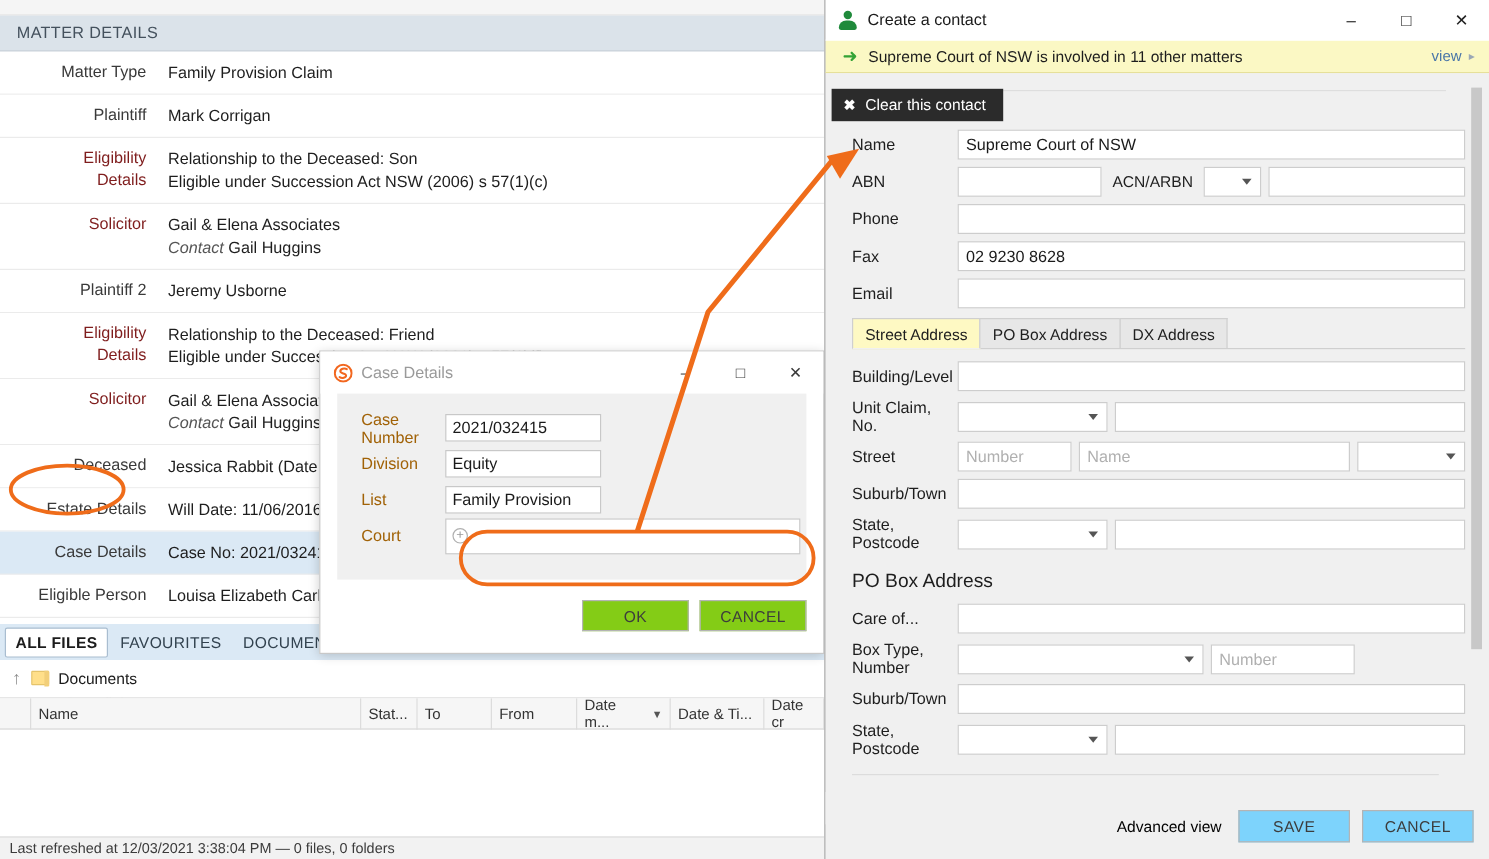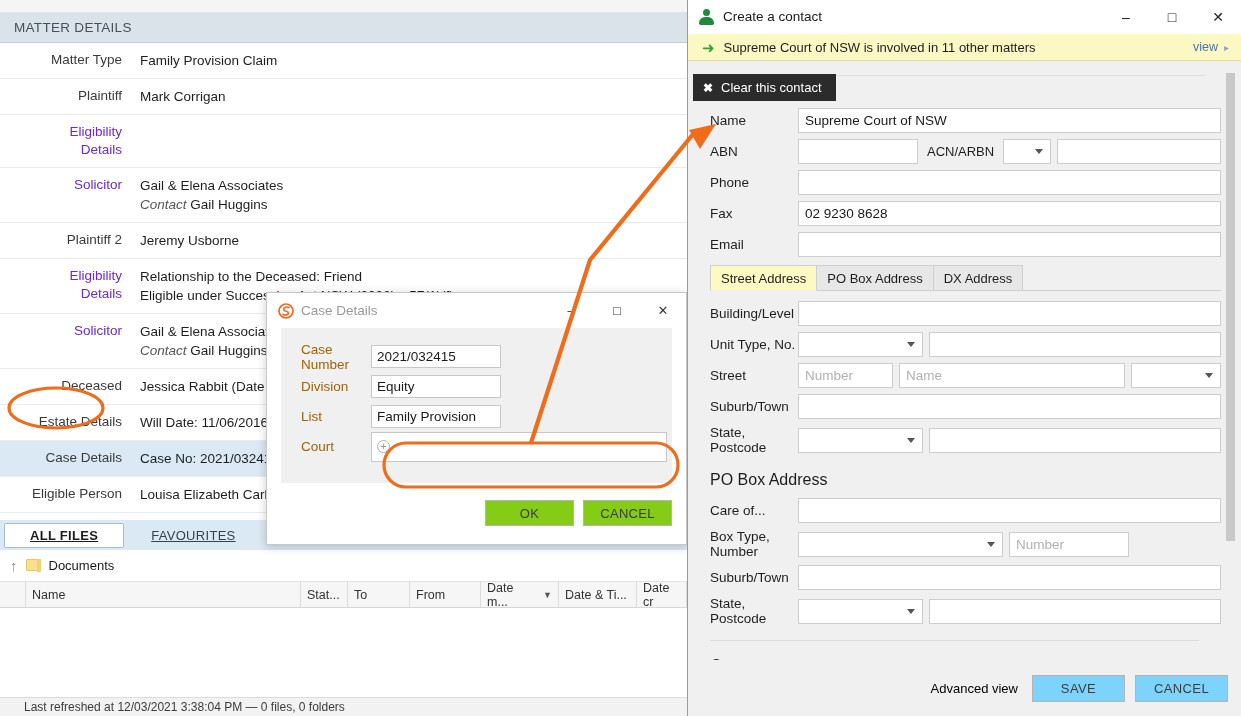--- a/index.html
+++ b/index.html
@@ -31,21 +31,21 @@
     border-bottom: 1px solid #ebebeb;
     padding: 8px 0 8px 0;
     background: #fff;
     min-height: 30px;
   }
   .mrow.sel { background: #dbe9f5; }
   .mlabel {
     width: 130px; flex: 0 0 130px; text-align: right; padding-right: 8px;
     color: #3a3a3a; font-size: 13.5px; line-height: 18px;
   }
-  .mlabel.indent { color: #6d28d9; padding-left: 26px; }
+  .mlabel.indent { color: #7f1d1d; padding-left: 26px; }
   .mval {
     flex: 1 1 auto; padding-left: 10px; color: #1e1e1e;
     font-size: 13.5px; line-height: 19px; white-space: pre-line;
   }
   .mval i { font-style: italic; color: #555; }
   .plus-field {
     display: inline-flex; align-items: center;
     width: 250px; height: 26px; border: 1px solid #dadada; background: #fff;
     padding-left: 6px;
   }
@@ -54,21 +54,21 @@
     border: 1px solid #b0b0b0; color: #999; font-size: 11px; line-height: 11px;
     display: flex; align-items: center; justify-content: center;
   }
 
   
   #files-tabs {
     position: absolute; left: 0; top: 520px; width: 687px; height: 30px;
     background: #dbe9f5; display: flex; align-items: center; padding-left: 4px; gap: 2px;
   }
   .ftab {
-    padding: 4px 25px; font-size: 13px; color: #32424f; letter-spacing: .3px; text-decoration: underline;
+    padding: 4px 8px; font-size: 13px; color: #32424f; letter-spacing: .3px;
   }
   .ftab.active {
     background: #ffffff; border: 1px solid #a9bdd0; border-radius: 2px;
     font-weight: bold; color: #1c1c1c;
   }
   #breadcrumb {
     position: absolute; left: 0; top: 550px; width: 687px; height: 31px;
     background: #fff; display: flex; align-items: center; gap: 8px; padding-left: 10px;
     border-bottom: 1px solid #fff;
   }
@@ -88,21 +88,21 @@
   .dt-head {
     display: flex; height: 26px; background: #f6f6f6;
     border-bottom: 1px solid #d7d7d7; align-items: center;
     font-size: 12.5px; color: #333;
   }
   .dt-cell { border-right: 1px solid #dcdcdc; height: 26px; display: flex; align-items: center; padding: 0 6px; }
   .sort-caret { font-size: 9px; color: #555; margin-left: 10px; }
   #status-bar {
     position: absolute; left: 0; top: 697px; width: 687px; height: 19px;
     background: #f2f2f2; border-top: 1px solid #dcdcdc;
-    display: flex; align-items: center; padding-left: 24px;
+    display: flex; align-items: center; padding-left: 8px;
     font-size: 12px; color: #3b3b3b; overflow: hidden;
   }
 
   
   #case-dialog {
     position: absolute; left: 266px; top: 292px; width: 421px; height: 253px;
     background: #ffffff; border: 1px solid #c8c8c8;
     box-shadow: 0 2px 9px rgba(0,0,0,.20);
   }
   #case-title {
@@ -227,20 +227,22 @@
         <div class="mrow">
           <div class="mlabel">Matter Type</div>
           <div class="mval">Family Provision Claim</div>
         </div>
         <div class="mrow">
           <div class="mlabel">Plaintiff</div>
           <div class="mval">Mark Corrigan</div>
         </div>
         <div class="mrow">
           <div class="mlabel indent">Eligibility Details</div>
+          <div class="mval">Relationship to the Deceased: Son
+Eligible under Succession Act NSW (2006) s 57(1)(c)</div>
         </div>
         <div class="mrow">
           <div class="mlabel indent">Solicitor</div>
           <div class="mval"><div>Gail &amp; Elena Associates</div><div><i>Contact</i> <span>Gail Huggins</span></div></div>
         </div>
         <div class="mrow">
           <div class="mlabel">Plaintiff 2</div>
           <div class="mval">Jeremy Usborne</div>
         </div>
         <div class="mrow">
@@ -432,21 +434,21 @@
             <div class="atab">PO Box Address</div>
             <div class="atab">DX Address</div>
           </div>
 
         <div id="street-fields" style="margin-top:10px;">
             <div class="frow">
               <div class="flab">Building/Level</div>
               <div class="finp"></div>
             </div>
             <div class="frow">
-              <div class="flab">Unit Type, No.</div>
+              <div class="flab">Unit Claim, No.</div>
               <div class="fsel" style="width: 125px; flex: 0 0 125px;">
                 <span class="caret"></span>
               </div>
               <div class="finp" style="margin-left: 6px;"></div>
             </div>
             <div class="frow">
               <div class="flab">Street</div>
               <div class="finp ph" style="flex: 0 0 95px; width: 95px;">Number</div>
               <div class="finp ph" style="margin-left: 6px;">Name</div>
               <div class="fsel" style="width: 90px; flex: 0 0 90px; margin-left: 6px;">

